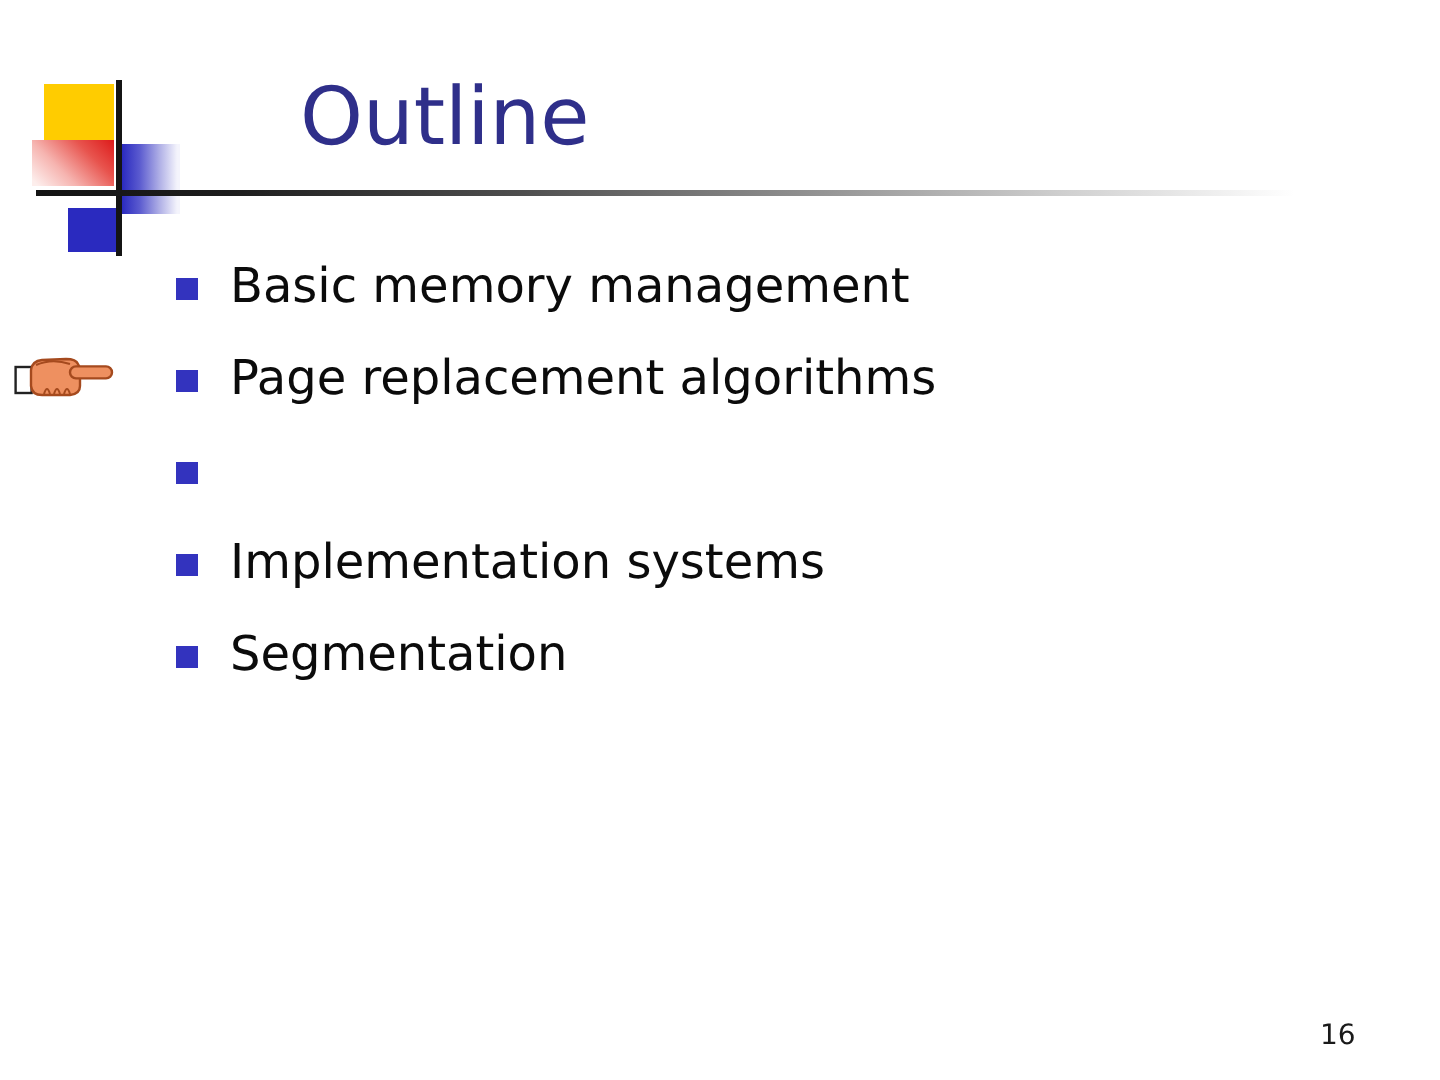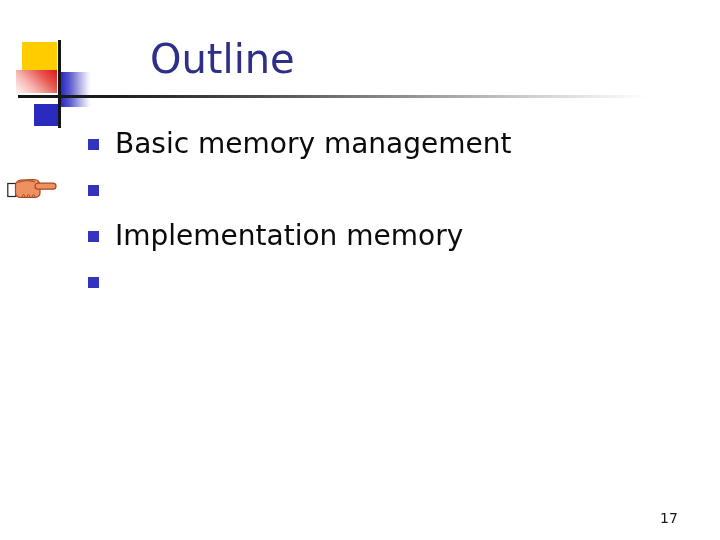--- a/index.html
+++ b/index.html
@@ -70,21 +70,21 @@
     white-space: nowrap;
   }
   .bullet {
     flex: 0 0 auto;
     width: 11px; height: 11px;
     background: #3333BE;
     margin-right: 16px;
     margin-top: 2px;
   }
   .item-text {
-    font-size: 28px;
+    font-size: 24px;
     color: #0B0B0B;
   }
 
   
   .pointer-hand {
     position: absolute;
     left: 7px; top: 176px;
     width: 50px; height: 25px;
     z-index: 3;
   }
@@ -131,31 +131,36 @@
 
   <div class="outline-list">
 
       <div class="list-item">
         <span class="bullet"></span>
         <span class="item-text">Basic memory management</span>
       </div>
 
 
 
+      <div class="list-item">
+        <span class="bullet"></span>
+        <span class="item-text">Page replacement algorithms</span>
+      </div>
 
 
       <div class="list-item">
         <span class="bullet"></span>
       </div>
 
       <div class="list-item">
         <span class="bullet"></span>
-        <span class="item-text">Implementation memory</span>
+        <span class="item-text">Implementation systems</span>
       </div>
 
       <div class="list-item">
         <span class="bullet"></span>
+        <span class="item-text">Segmentation</span>
       </div>
     </div>
 
-  <div class="page-number">17</div>
+  <div class="page-number">16</div>
 
 </div>
 
 </body></html>

